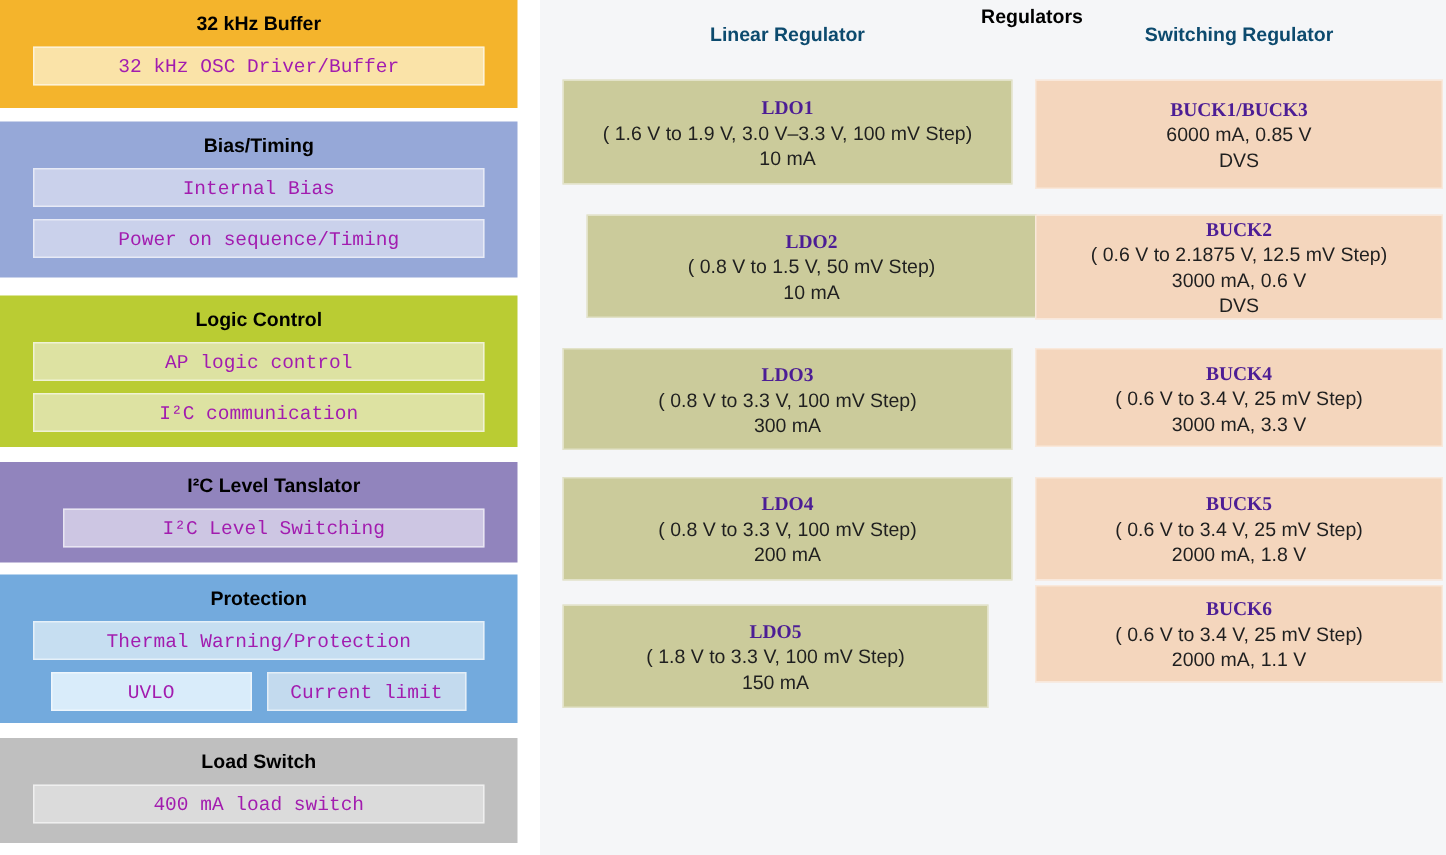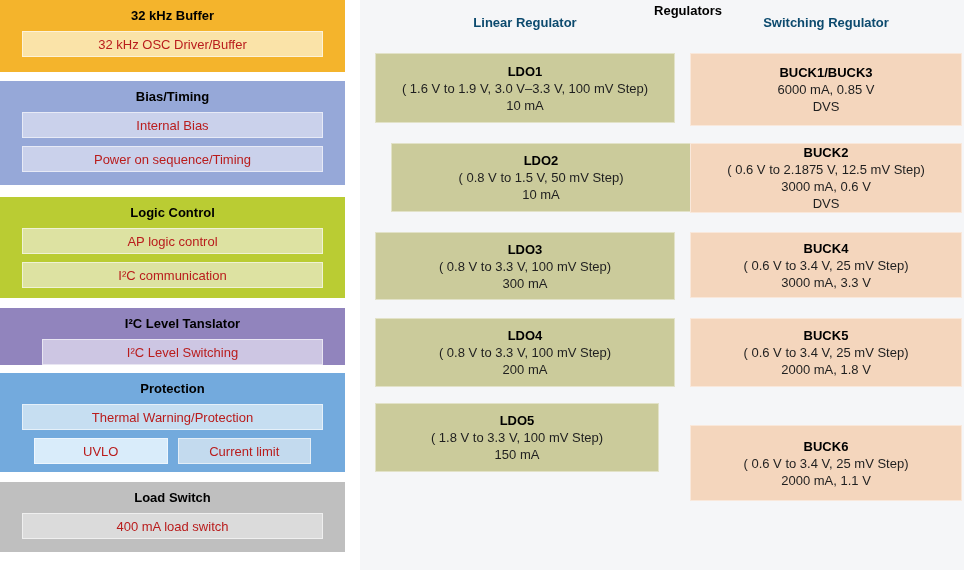--- a/index.html
+++ b/index.html
@@ -11,22 +11,23 @@
 
   
   .left-col{position:absolute;left:0;top:0;width:345px;}
   .lblock{box-sizing:border-box;width:345px;padding-top:8px;}
   .lblock-header{
     text-align:center;font-weight:bold;font-size:13px;line-height:16px;
     color:#000;margin-bottom:7px;
   }
   .litem{
     height:26px;margin:0 22px 8px;display:flex;align-items:center;justify-content:center;
-    font-size:13px;color:#b91c1c;box-sizing:border-box;
+    font-size:13px;color:#a21caf;box-sizing:border-box;
     border:1px solid rgba(255,255,255,0.55);
+    font-family:Liberation Mono, monospace;
   }
   .lsplit{display:flex;gap:10px;margin:0 34px 8px;}
   .lsplit .litem{flex:1;margin:0;}
 
   
   .rpanel{position:absolute;left:360px;top:0;width:604px;height:570px;}
   .rtitle{
     position:absolute;top:3px;left:0;width:656px;text-align:center;
     font-weight:bold;font-size:13px;color:#000;
   }
@@ -34,42 +35,42 @@
     position:absolute;top:15px;text-align:center;font-weight:bold;
     font-size:13px;color:#0c4a6e;
   }
   .colheader.linear{left:15px;width:300px;}
   .colheader.switching{left:330px;width:272px;}
   .regbox{
     position:absolute;display:flex;flex-direction:column;align-items:center;
     justify-content:center;text-align:center;font-size:13px;line-height:17px;
     color:#1f1f1f;box-sizing:border-box;border:1px solid rgba(255,255,255,0.45);
   }
-  .regbox .bname{font-weight:bold;color:#000000;}
+  .regbox .bname{font-weight:bold;color:#4c1d95;font-family:Liberation Serif, serif;}
 </style>
 </head>
 <body>
 
 <div class="stage">
   <div class="left-col">
       <div class="lblock" style="height: 72px; margin-bottom: 9px; background: rgb(244, 180, 44);">
         <div class="lblock-header">32 kHz Buffer</div>
         <div class="litem" style="background: rgb(250, 227, 168);">32 kHz OSC Driver/Buffer</div>
       </div>
       <div class="lblock" style="height: 104px; margin-bottom: 12px; background: rgb(150, 168, 216);">
         <div class="lblock-header">Bias/Timing</div>
         <div class="litem" style="background: rgb(202, 209, 235);">Internal Bias</div>
         <div class="litem" style="background: rgb(202, 209, 235);">Power on sequence/Timing</div>
       </div>
       <div class="lblock" style="height: 101px; margin-bottom: 10px; background: rgb(186, 204, 51);">
         <div class="lblock-header">Logic Control</div>
         <div class="litem" style="background: rgb(221, 226, 162);">AP logic control</div>
         <div class="litem" style="background: rgb(221, 226, 162);">I²C communication</div>
       </div>
-      <div class="lblock" style="height: 57px; margin-bottom: 8px; background: rgb(145, 132, 189); padding-left: 20px;">
+      <div class="lblock" style="height: 67px; margin-bottom: 8px; background: rgb(145, 132, 189); padding-left: 20px;">
         <div class="lblock-header">I²C Level Tanslator</div>
         <div class="litem" style="background: rgb(205, 198, 227);">I²C Level Switching</div>
       </div>
       <div class="lblock" style="height: 99px; margin-bottom: 10px; background: rgb(115, 170, 221);">
         <div class="lblock-header">Protection</div>
         <div class="litem" style="background: rgb(198, 222, 241);">Thermal Warning/Protection</div>
         <div class="lsplit">
           <div class="litem" style="background: rgb(217, 236, 250);">UVLO</div>
           <div class="litem" style="background: rgb(195, 218, 238);">Current limit</div>
         </div>
@@ -122,19 +123,19 @@
       <div class="regbox" style="left: 330px; top: 232px; width: 272px; height: 66px; background: rgb(244, 214, 189);">
         <div class="bname">BUCK4</div>
         <div class="bline">( 0.6 V to 3.4 V, 25 mV Step)</div>
         <div class="bline">3000 mA, 3.3 V</div>
       </div>
       <div class="regbox" style="left: 330px; top: 318px; width: 272px; height: 69px; background: rgb(244, 214, 189);">
         <div class="bname">BUCK5</div>
         <div class="bline">( 0.6 V to 3.4 V, 25 mV Step)</div>
         <div class="bline">2000 mA, 1.8 V</div>
       </div>
-      <div class="regbox" style="left: 330px; top: 425px; width: 272px; height: 76px; background: rgb(244, 214, 189);">
+      <div class="regbox" style="left: 330px; top: 390px; width: 272px; height: 65px; background: rgb(244, 214, 189);">
         <div class="bname">BUCK6</div>
         <div class="bline">( 0.6 V to 3.4 V, 25 mV Step)</div>
         <div class="bline">2000 mA, 1.1 V</div>
       </div>
     </div>
 </div>
 
 </body></html>

